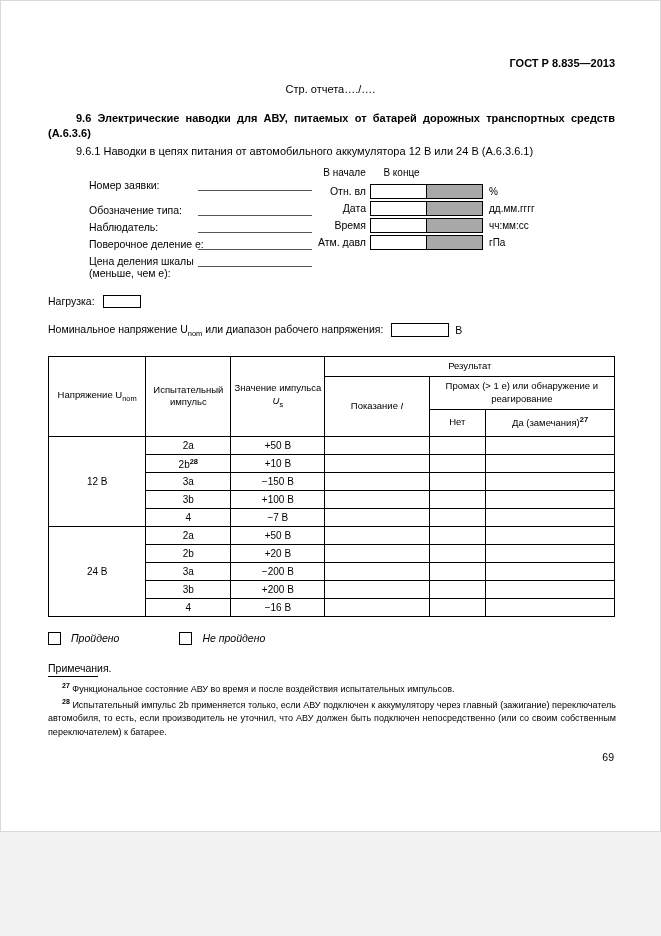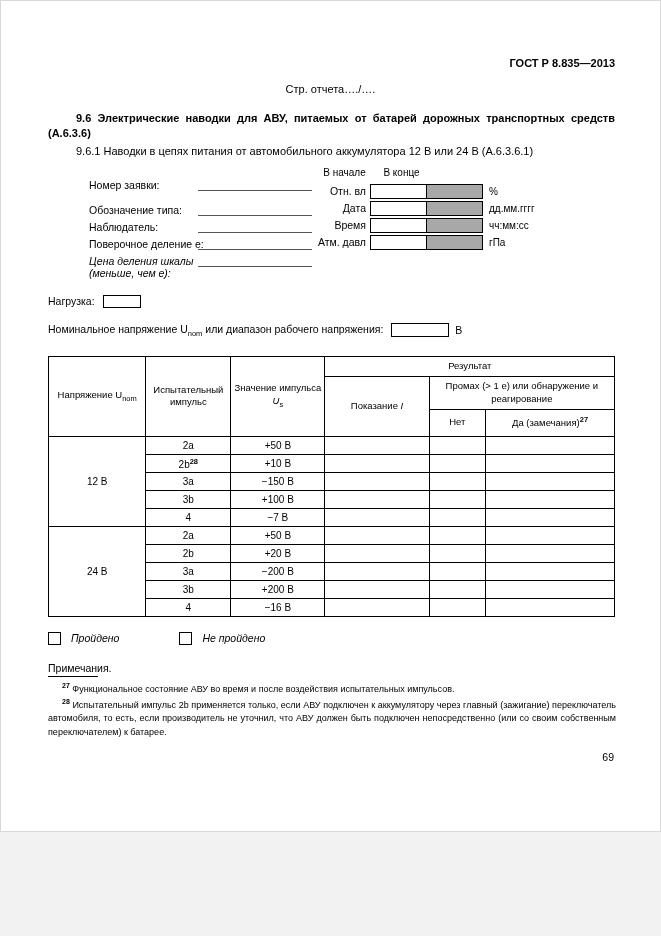--- a/index.html
+++ b/index.html
@@ -26,21 +26,21 @@
     font-weight: bold; font-size: 11px; line-height: 1.4;
     text-align: justify; text-indent: 28px;
   }
   .subheading { margin: 3px 45px 0 47px; font-size: 11px; text-indent: 28px; }
 
   
   .form-area { position: relative; margin: 10px 45px 0 47px; height: 118px; font-size: 10.5px; }
   .field { position: absolute; left: 41px; right: 300px; height: 14px; white-space: nowrap; }
   .fline { position: absolute; left: 109px; top: 11px; width: 114px; border-bottom: 1px solid #555; height: 0; }
   .f1 { top: 12px; } .f2 { top: 37px; } .f3 { top: 54px; } .f4 { top: 71px; }
-  .f5 { top: 88px; line-height: 1.15; font-style: italic; }
+  .f5 { top: 88px; line-height: 1.15; }
 
   .env { position: absolute; top: 0; left: 268px; }
   .env-head { display: flex; height: 16px; font-size: 10px; }
   .env-head span { width: 57px; text-align: center; }
   .env-row { display: flex; align-items: center; height: 17px; font-size: 10.5px; }
   .env-label { width: 50px; text-align: right; margin-right: 4px; }
   .env-cell { width: 57px; height: 15px; border: 1px solid #000; background: #fff; }
   .env-cell.end { margin-left: -1px; background: #a8a8a8; }
   .env-unit { margin-left: 6px; font-size: 10px; }
 

